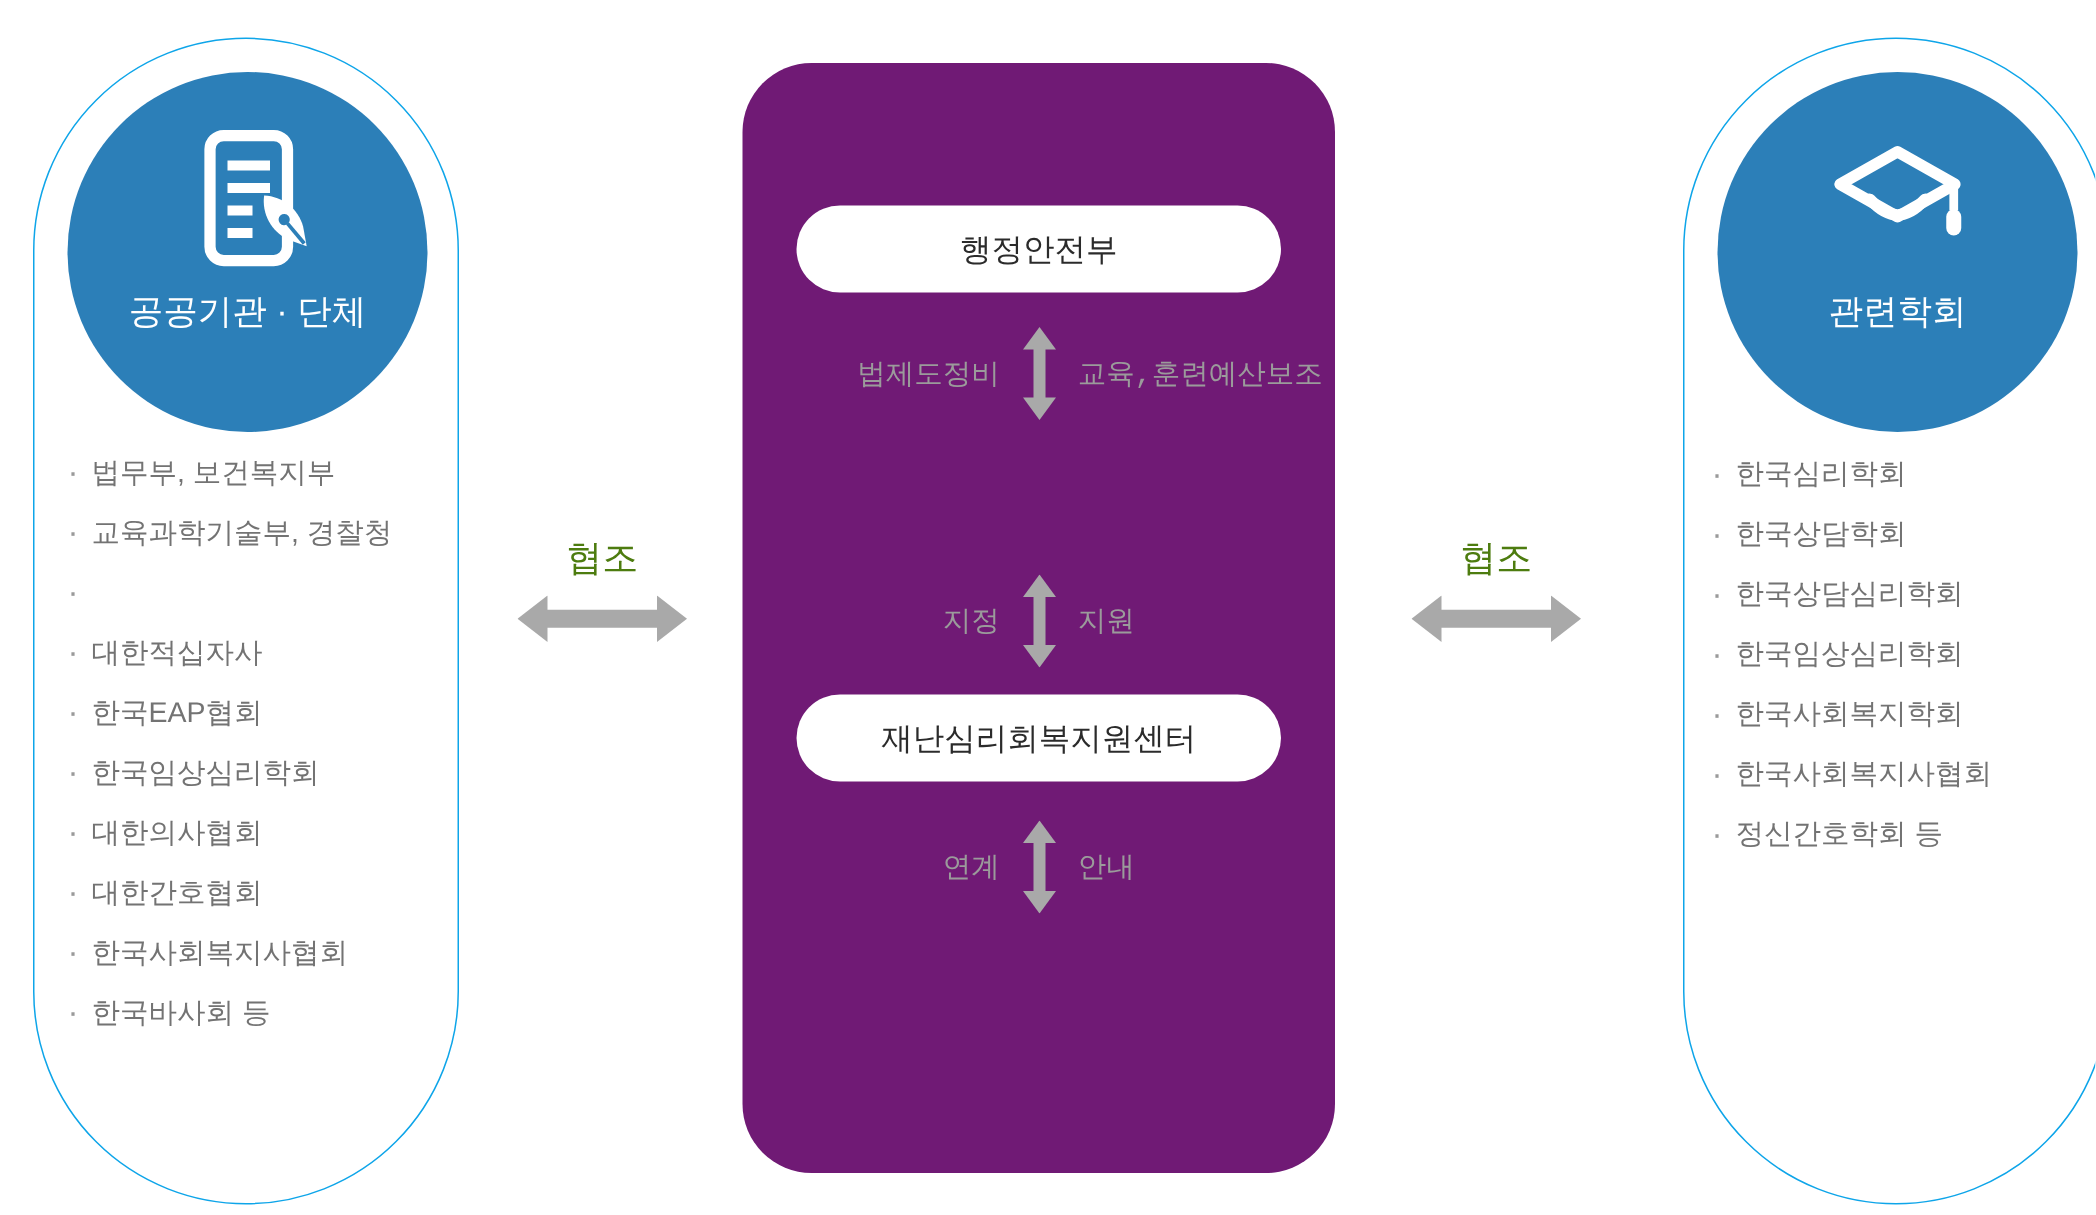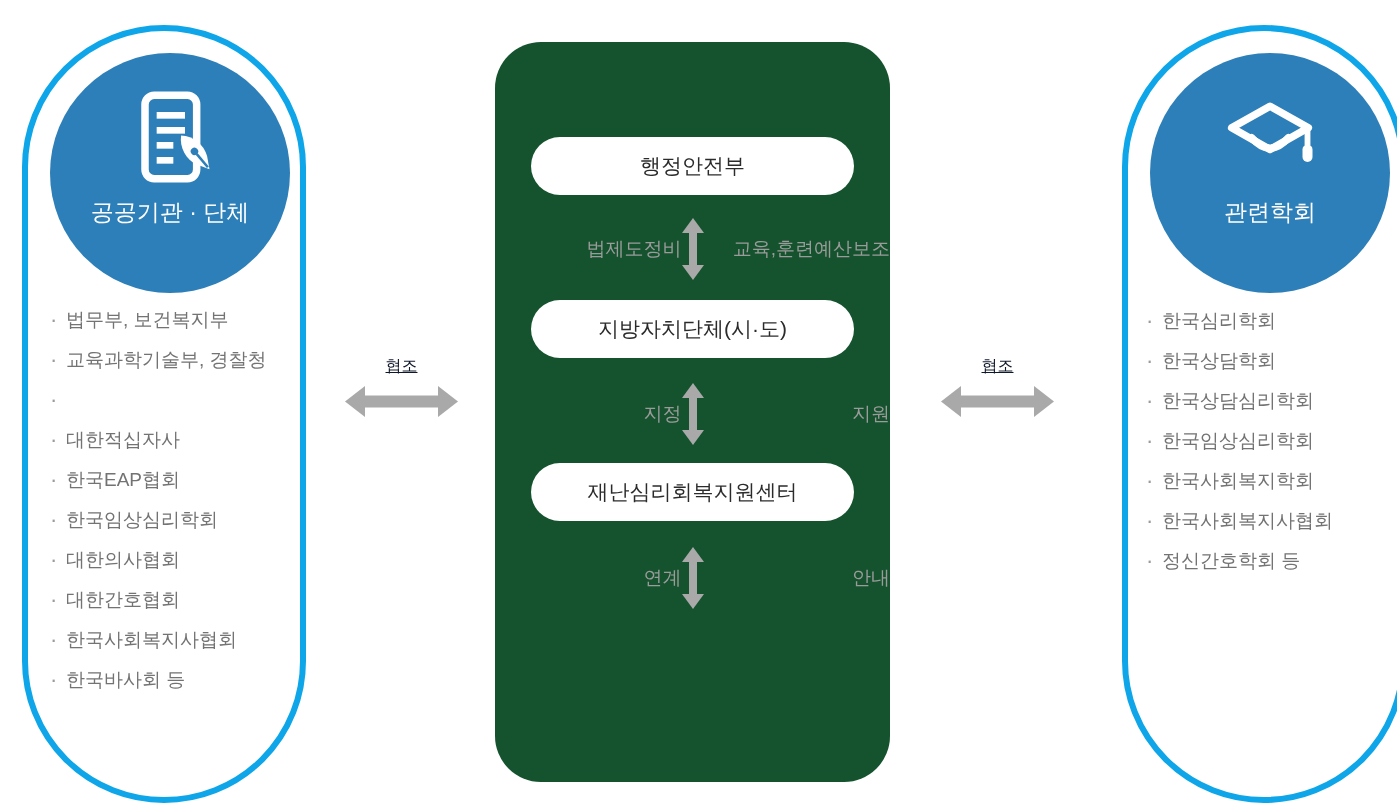--- a/index.html
+++ b/index.html
@@ -2,54 +2,54 @@
 <html style="--accent: #2c7fb8;"><head>
 <meta charset="utf-8">
 <style>
   * { margin:0; padding:0; box-sizing:border-box; }
   html,body { background:#fff; }
   body { font-family:"Liberation Sans","DejaVu Sans",sans-serif; }
   .stage { position:relative; width:1397px; height:810px; background:#fff; overflow:hidden; }
 
   
   .capsule { position:absolute; top:25px; width:284px; height:778px;
-             border:6px solid #0ea5e9; border-radius:142px; background:#fff; }
+             border:1px solid #0ea5e9; border-radius:142px; background:#fff; }
   .capsule.left  { left:22px; }
   .capsule.right { left:1122px; }
 
   .badge-circle { position:absolute; top:22px; left:22px; width:240px; height:240px;
                   border-radius:50%; background:var(--accent,#2c7fb8);
                   display:flex; flex-direction:column; align-items:center; }
   .badge-circle svg { margin-top:34px; width:100px; height:100px; }
   .badge-title { margin-top:10px; color:#fff; font-size:23px; letter-spacing:0; }
 
   ul.org-list { position:absolute; list-style:none; left:22px; top:269px; width:250px; }
   ul.org-list li { height:40px; display:flex; align-items:center; }
   .dot { color:#9a9a9a; font-size:22px; width:16px; flex:0 0 16px; text-align:left; }
   .item-text { color:#737373; font-size:19px; white-space:nowrap; }
 
   
   .flow-panel { position:absolute; left:495px; top:42px; width:395px; height:740px;
-                background:#14532d; border-radius:46px; }
+                background:#701a75; border-radius:46px; }
   .pill { position:absolute; left:36px; width:323px; height:58px; background:#fff;
           border-radius:29px; display:flex; align-items:center; justify-content:center;
           color:#2b2b2b; font-size:21px; font-weight:500; white-space:nowrap; }
   .connector { position:absolute; left:0; width:100%; height:62px;
-               display:flex; align-items:center; justify-content:center; }
+               display:flex; align-items:center; justify-content:center; gap:15px; }
   .c-label { flex:1 1 0; color:#9b9b9b; font-size:19px; white-space:nowrap; }
   .c-label.left  { text-align:right; }
-  .c-label.right { text-align:right; }
+  .c-label.right { text-align:left;font-family:Liberation Mono, monospace; }
   .v-arrow { flex:0 0 22px; width:22px; height:62px; }
   .arrow-fill { fill:#a9a9a9; }
 
   
   .link-block { position:absolute; top:356px; width:113px; text-align:center; }
   .link-block.west { left:345px; }
   .link-block.east { left:941px; }
-  .link-label { color:#0f172a; font-size:16px; font-weight:500; margin-bottom:9px;text-decoration:underline; }
+  .link-label { color:#4d7c0f; font-size:24px; font-weight:500; margin-bottom:9px; }
   .h-arrow { width:113px; height:31px; display:block; }
 
   .icon-stroke { stroke:#fff; fill:none; }
 </style>
 </head>
 <body>
 
 <div class="stage">
 
   <section class="capsule left">
@@ -129,23 +129,20 @@
     <div class="connector" style="top:176px">
       <span class="c-label left">법제도정비</span>
       <svg class="v-arrow" viewBox="0 0 22 62">
         <polygon class="arrow-fill" points="11,0 22,15 0,15"></polygon>
         <rect class="arrow-fill" x="7" y="13" width="8" height="36"></rect>
         <polygon class="arrow-fill" points="11,62 22,47 0,47"></polygon>
       </svg>
       <span class="c-label right">교육,훈련예산보조</span>
     </div>
 
-    <div class="pill" style="top:258px">
-      <span>지방자치단체(시·도)</span>
-    </div>
 
     <div class="connector" style="top:341px">
       <span class="c-label left">지정</span>
       <svg class="v-arrow" viewBox="0 0 22 62">
         <polygon class="arrow-fill" points="11,0 22,15 0,15"></polygon>
         <rect class="arrow-fill" x="7" y="13" width="8" height="36"></rect>
         <polygon class="arrow-fill" points="11,62 22,47 0,47"></polygon>
       </svg>
       <span class="c-label right">지원</span>
     </div>

